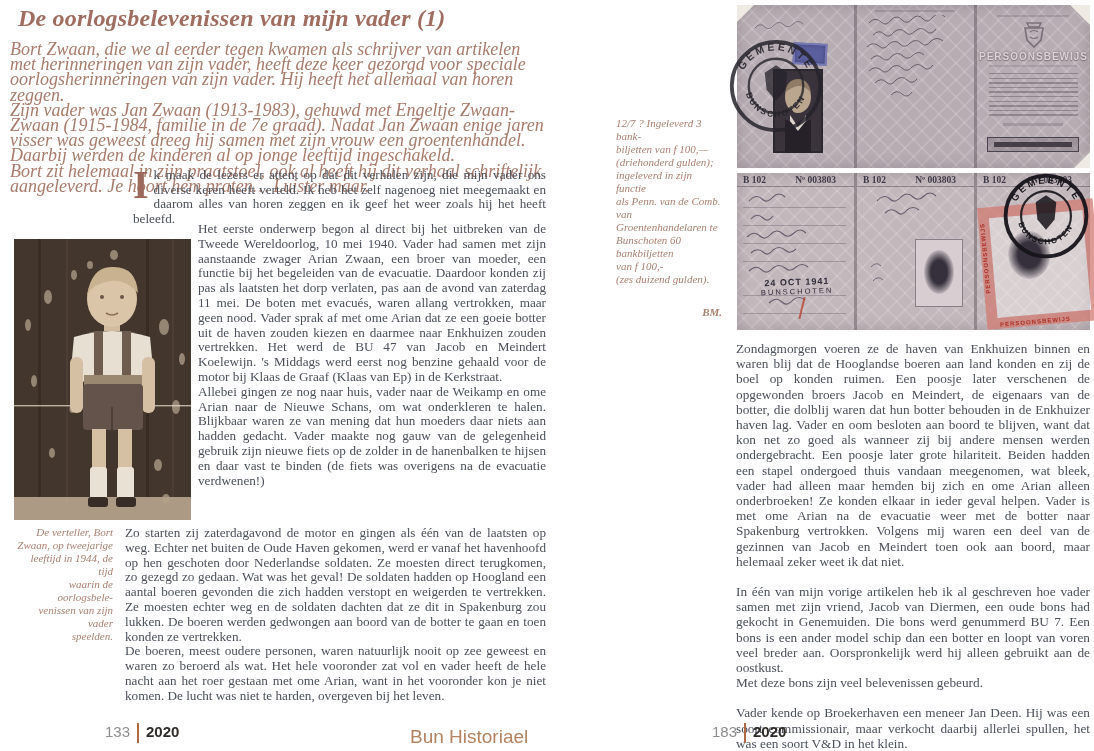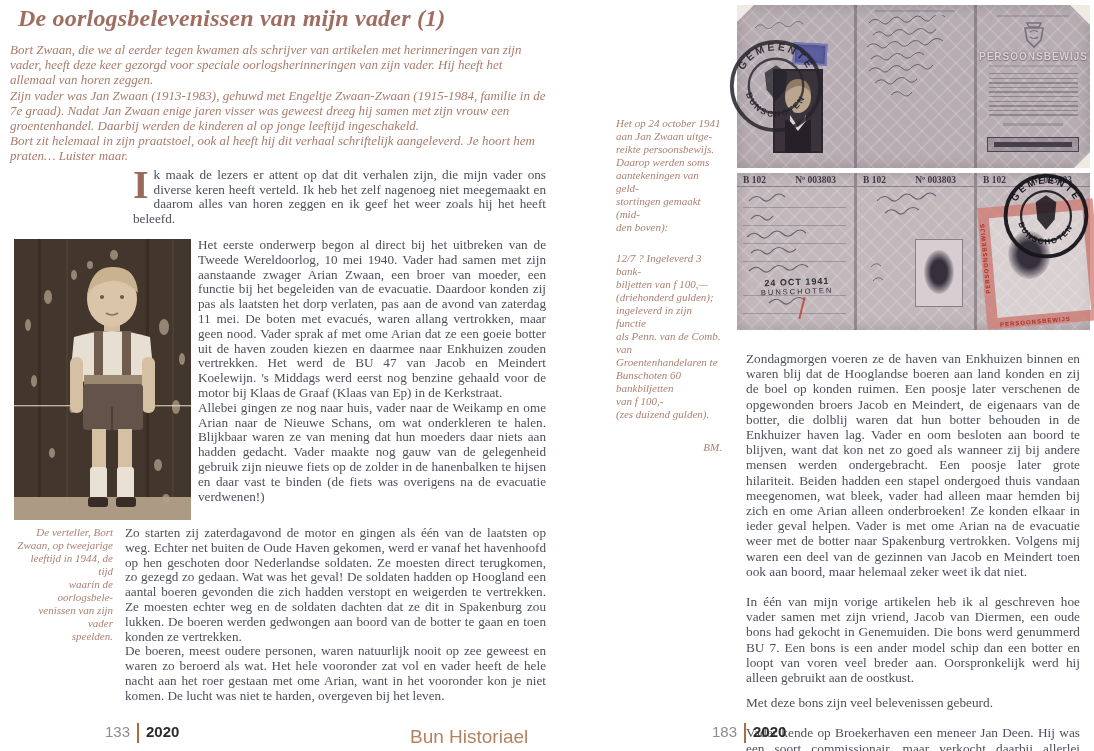--- a/index.html
+++ b/index.html
@@ -4,37 +4,37 @@
 <style>
   html,body{margin:0;padding:0;}
   body{width:1094px;height:751px;background:#ffffff;position:relative;overflow:hidden;
        font-family:"Liberation Serif", serif;}
   .abs{position:absolute;}
 
   
   .title{left:10px;top:5px;width:540px;font-size:24px;font-weight:bold;font-style:italic;
          color:#a06e60;letter-spacing:.2px;margin-left:8px;}
   .intro{left:10px;top:42px;width:538px;color:#a87c6c;font-style:italic;
-         font-size:13px;line-height:15.2px;}
+         font-size:18px;line-height:15.2px;}
   .intro p{margin:0;}
   .lead{left:133px;top:168px;width:413px;font-size:13.2px;line-height:14.6px;
         color:#4b505a;text-align:justify;}
   .dropcap{float:left;font-size:40px;line-height:29px;padding:2px 5px 0 0;
            color:#9c6a5c;font-weight:bold;}
   .bodytext{font-size:13.2px;line-height:14.8px;color:#4b505a;text-align:justify;}
   .bodytext p{margin:0;}
-  .beside{left:198px;top:238px;width:348px;}
+  .beside{left:198px;top:222px;width:348px;}
   .below{left:125px;top:526px;width:421px;}
   .caption{color:#ab8172;font-style:italic;font-size:11px;line-height:13px;white-space:pre-line;}
   .photo-cap{left:16px;top:526px;width:97px;text-align:right;}
   .r-caption{left:616px;top:104px;width:106px;}
   .r-caption .blk{margin:0 0 5px 0;}
-  .r-caption .sig{text-align:right;margin-top:2px;}
+  .r-caption .sig{text-align:right;margin-top:2px;font-weight:bold;}
   .r-body{left:736px;top:341px;width:354px;font-size:13.3px;line-height:15.2px;}
-  .r-body p{margin:10px;}
+  .r-body p{margin:0;}
   .pgap{margin-top:15px !important;}
 
   
   .footer{font-family:"Liberation Sans", sans-serif;font-size:15px;display:flex;align-items:flex-start;}
   .footer .num{color:#8d8d8d;}
   .footer .bar{width:2px;height:20px;background:#b06a42;margin:0 7px;}
   .footer .yr{color:#2e2b28;font-weight:bold;}
   .journal{left:410px;top:726px;font-family:"Liberation Sans", sans-serif;
            font-size:19px;color:#b3835f;}
 
@@ -174,27 +174,20 @@
 </div>
 
 <div class="abs footer" style="left:105px;top:723px;">
   <span class="num">133</span>
   <span class="bar"></span>
   <span class="yr">2020</span>
 </div>
 <div class="abs journal">Bun Historiael</div>
 
 <div class="abs caption r-caption">
-  <div class="blk">Het op 24 october 1941
-aan Jan Zwaan uitge-
-reikte persoonsbewijs.
-Daarop werden soms
-aantekeningen van geld-
-stortingen gemaakt (mid-
-den boven):</div>
   <div class="blk">12/7 ? Ingeleverd 3 bank-
 biljetten van f 100,—
 (driehonderd gulden);
 ingeleverd in zijn functie
 als Penn. van de Comb.
 van Groentenhandelaren te
 Bunschoten 60 bankbiljetten
 van f 100,-
 (zes duizend gulden).</div>
   <div class="sig">BM.</div>

